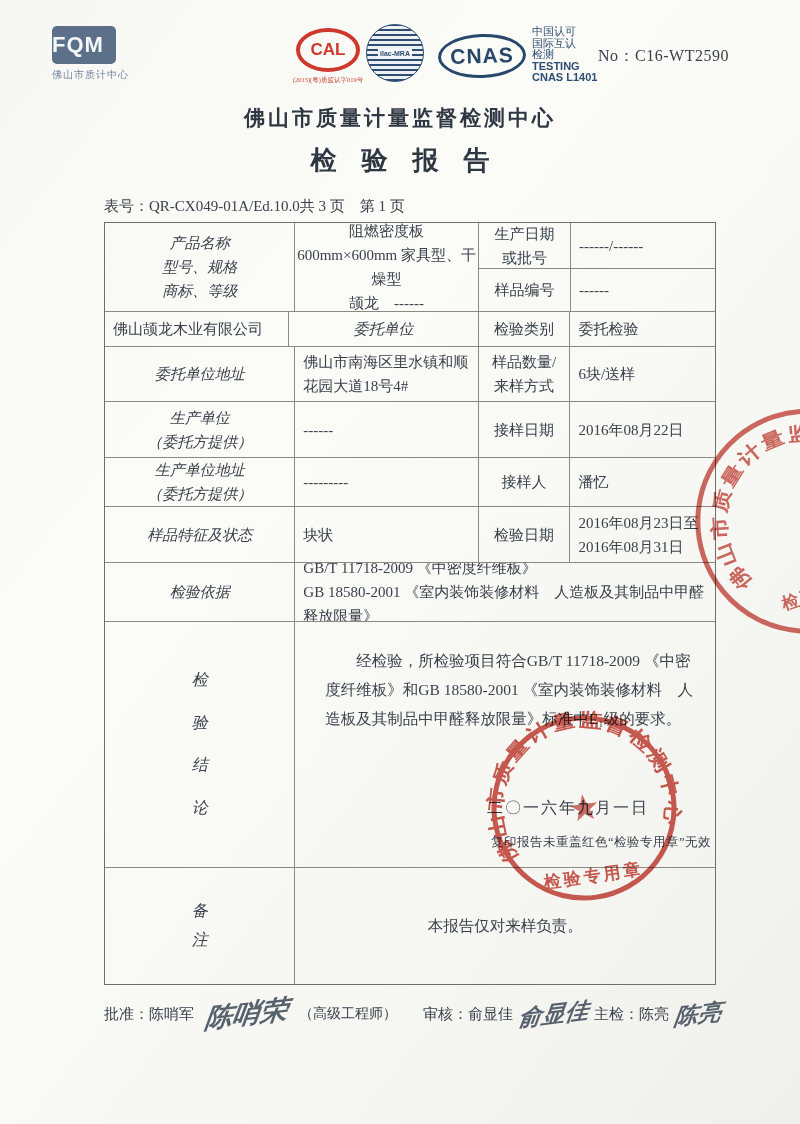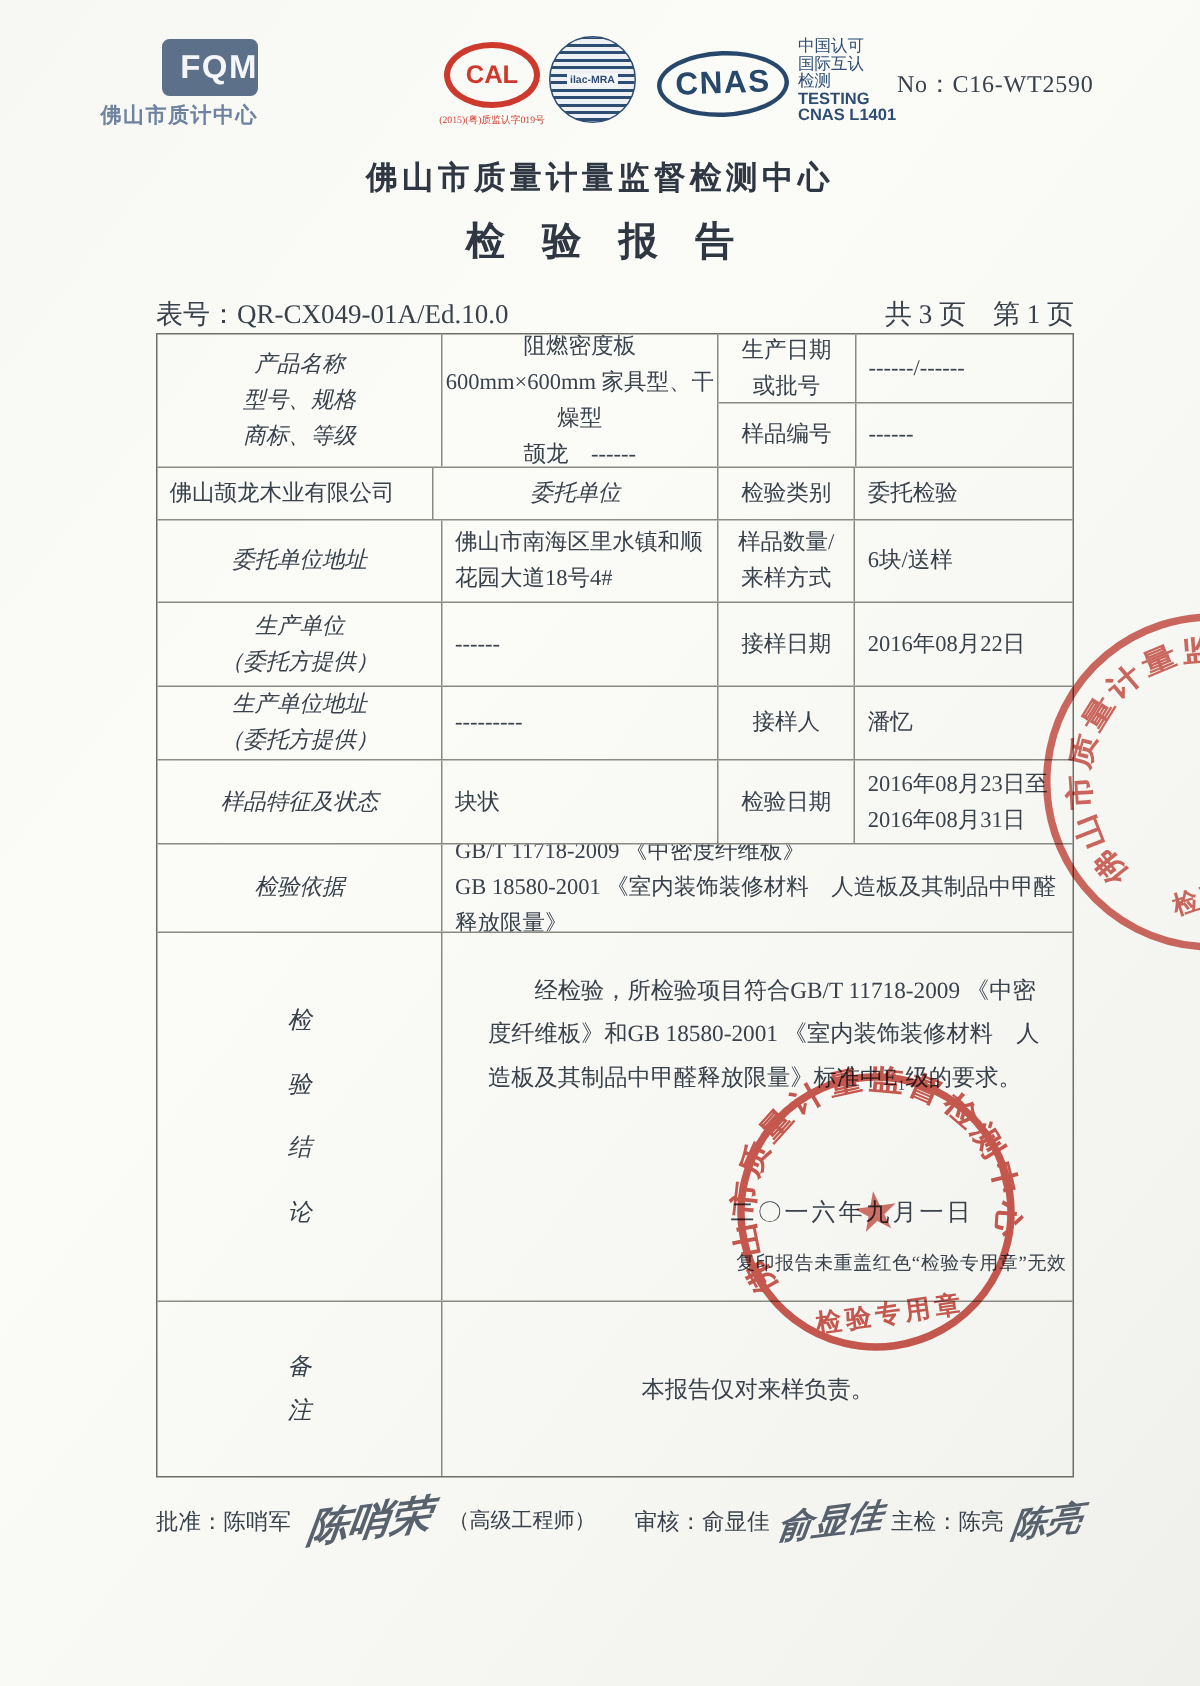--- a/index.html
+++ b/index.html
@@ -5,25 +5,25 @@
   * { margin:0; padding:0; box-sizing:border-box; }
   html,body { background:#d8d8d4; }
   .page {
     position:relative; width:800px; height:1124px; margin:0 auto;
     background:linear-gradient(128deg,#f7f7f3 0%, #fbfbf8 35%, #f6f6f2 70%, #efefeb 100%);
     overflow:hidden;
     font-family:"Liberation Serif","DejaVu Serif",serif;
     color:#39414b;
   }
   
-  .fqm { position:absolute; left:52px; top:26px; width:120px; text-align:right; }
+  .fqm { position:absolute; left:52px; top:26px; width:120px; text-align:left; }
   .fqm-box { display:inline-block; width:64px; height:38px; background:#5d7089; border-radius:5px;
              color:#f4f6f9; font-weight:bold; font-size:22px; line-height:38px; letter-spacing:1px;
              font-family:"Liberation Sans",sans-serif; }
-  .fqm-cap { margin-top:4px; font-size:14px; color:#6e83a0; letter-spacing:1px;font-weight:bold; }
+  .fqm-cap { margin-top:4px; font-size:10px; color:#6e83a0; letter-spacing:1px; }
   .cma { position:absolute; left:200px; top:28px; width:78px; text-align:center; }
   .cma-ellipse { display:inline-block; width:74px; height:44px; border:4px solid #cd3a2d; border-radius:50%;
                  color:#cd3a2d; font-weight:bold; font-size:20px; line-height:36px;
                  font-family:"Liberation Sans",sans-serif; }
   .cma-num { margin-top:3px; font-size:11px; color:#cd4336; letter-spacing:1px; }
   .cal { position:absolute; left:292px; top:28px; width:72px; text-align:center; }
   .cal-ellipse { display:inline-block; width:64px; height:44px; border:4px solid #cd3a2d; border-radius:50%;
                  color:#cd3a2d; font-weight:bold; font-size:17px; line-height:36px;
                  font-family:"Liberation Sans",sans-serif; }
   .cal-num { margin-top:4px; font-size:6.5px; color:#cd4336; white-space:nowrap; }
@@ -39,21 +39,21 @@
   .cnas-text { position:absolute; left:532px; top:26px; font-size:11px; line-height:11.5px; color:#2e4d72;
                font-family:"Liberation Sans",sans-serif; }
   .cnas-text .b { font-weight:bold; }
   .report-no { position:absolute; left:598px; top:46px; font-size:16px; color:#39414b; letter-spacing:0.5px; }
   
   .org-title { position:absolute; top:104px; width:100%; text-align:center; font-size:21px;
                font-weight:600; letter-spacing:3px; color:#2e3742; }
   .report-title { position:absolute; top:143px; width:100%; text-align:center; font-size:26px;
                   font-weight:600; letter-spacing:25px; text-indent:25px; color:#2e3742; }
   .meta { position:absolute; top:197px; left:104px; width:612px; display:flex;
-          justify-content:space-between; font-size:18px;gap:40px; }
+          justify-content:flex-start; font-size:15px; }
   
   .tbl { position:absolute; left:104px; top:222px; width:612px; border:1.5px solid #6f6f69; }
   .tr { display:flex; border-top:1px solid #8a8a83; }
   .tr:first-child { border-top:none; }
   .td { border-left:1px solid #8a8a83; overflow:hidden; }
   .td:first-child { border-left:none; }
   .ca { width:190px;font-style:italic; } .cb { width:184px; } .cc { width:92px; } .cd { width:146px; }
   .cbig { width:422px; }
   .center { display:flex; flex-direction:column; justify-content:center; align-items:center; text-align:center; }
   .vleft { display:flex; flex-direction:column; justify-content:center; padding:2px 8px; }

